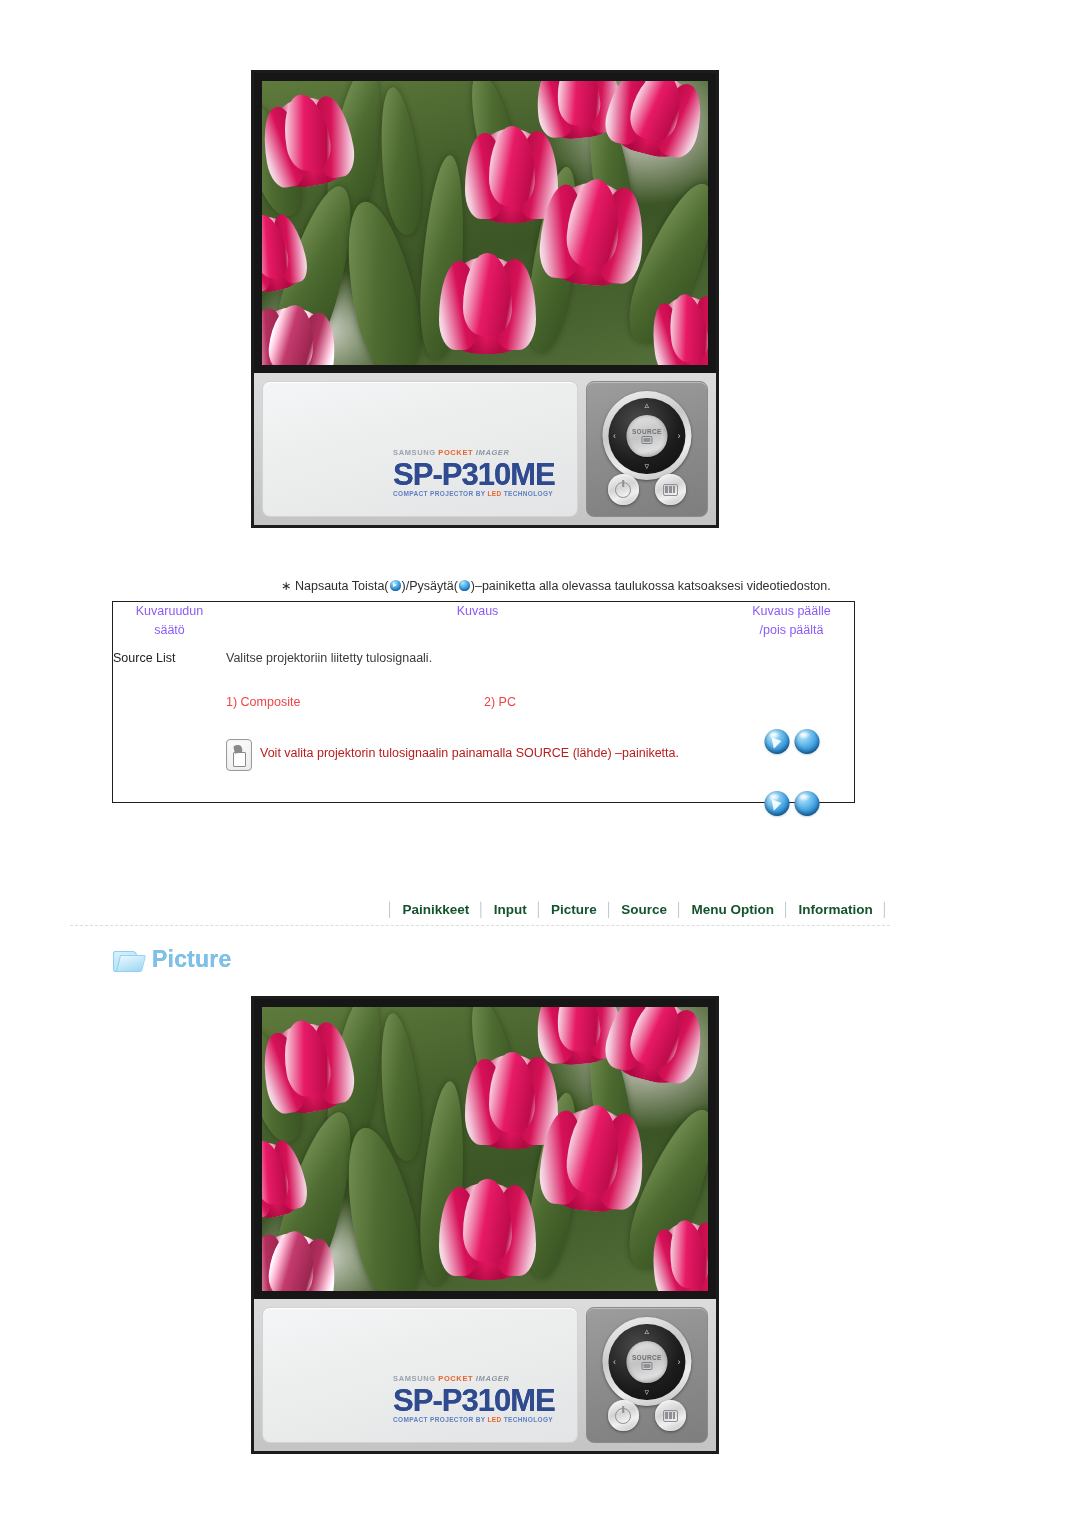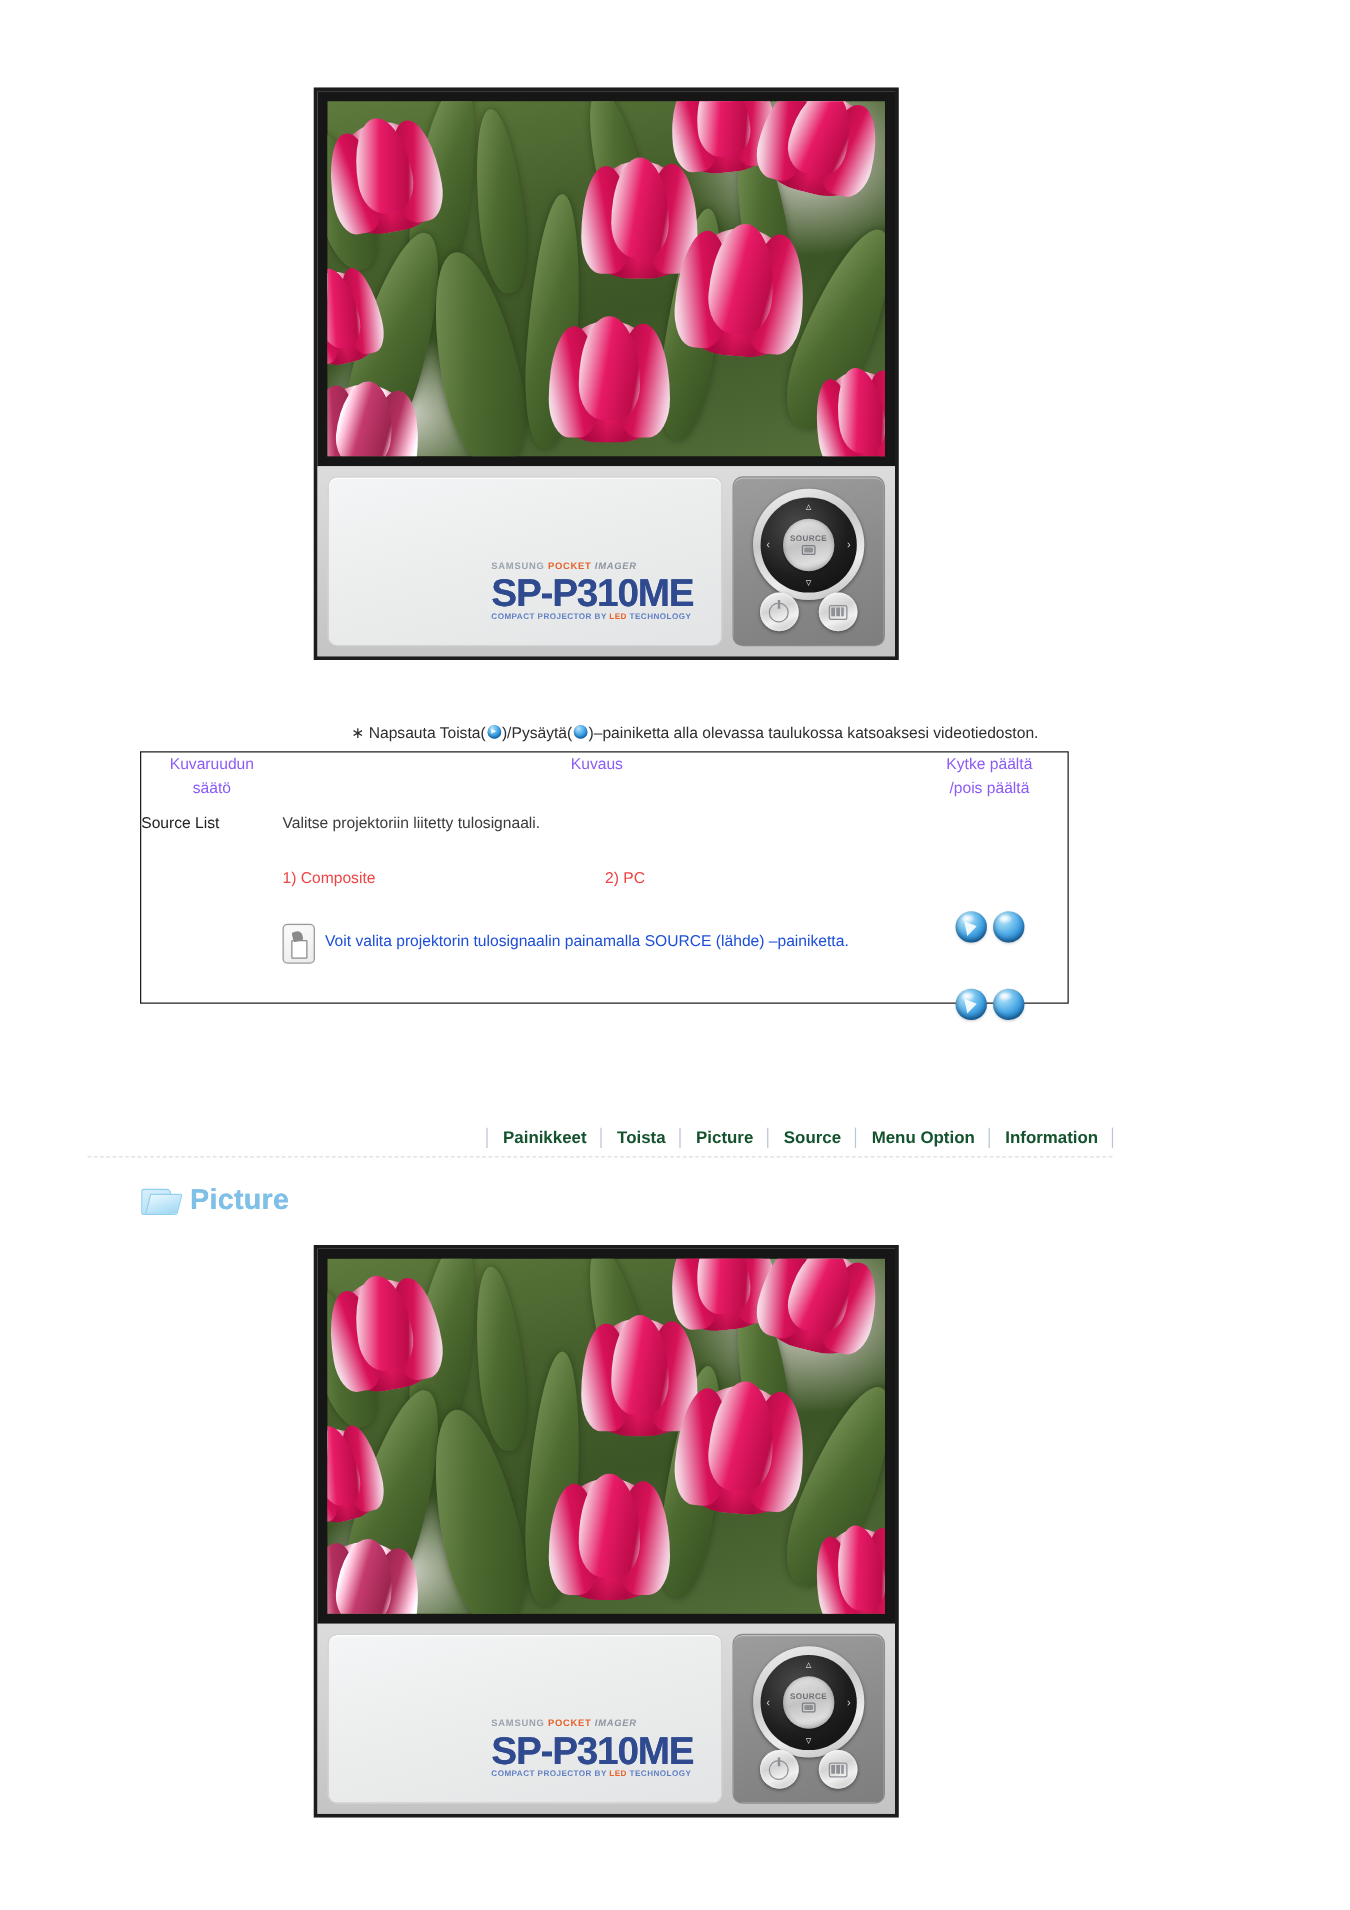--- a/index.html
+++ b/index.html
@@ -302,21 +302,21 @@
     font-size: 12.5px;
     color: #ef4444;
   }
   .opts .o1 { width: 258px; }
   .note {
     display: flex;
     align-items: flex-start;
     gap: 8px;
     margin-top: 30px;
     font-size: 12.5px;
-    color: #1d4ed8;
+    color: #b91c1c;
     text-align: right;
   }
   .note-icon {
     flex: 0 0 auto;
     width: 24px; height: 30px;
     border: 1px solid #9a9a9a;
     border-radius: 4px;
     background: linear-gradient(160deg,#fbfbfb,#ededed);
     position: relative;
     box-shadow: inset 0 0 2px rgba(0,0,0,.08);
@@ -575,21 +575,21 @@
     <tbody>
         <tr>
       <td class="th-c left">
         <div>Kuvaruudun</div>
         <div>säätö</div>
       </td>
       <td class="th-c">
         <div>Kuvaus</div>
       </td>
       <td class="th-c">
-        <div>Kytke päältä</div>
+        <div>Kuvaus päälle</div>
         <div>/pois päältä</div>
       </td>
     </tr>
     <tr>
       <td class="cell-name">Source List</td>
       <td class="cell-desc">
         <div class="line1">Valitse projektoriin liitetty tulosignaali.</div>
         <div class="opts">
           <span class="o1">1) Composite</span>
           <span>2) PC</span>
@@ -611,21 +611,21 @@
       </td>
     </tr>
   </tbody>
     </table>
 </div>
 
 <div class="navbar" style="left:378px; top:902px;">
   <span class="sep">│</span>
   <a href="#">Painikkeet</a>
   <span class="sep">│</span>
-  <a href="#">Toista</a>
+  <a href="#">Input</a>
   <span class="sep">│</span>
   <a href="#">Picture</a>
   <span class="sep">│</span>
   <a href="#">Source</a>
   <span class="sep">│</span>
   <a href="#">Menu Option</a>
   <span class="sep">│</span>
   <a href="#">Information</a>
   <span class="sep">│</span>
 </div>

